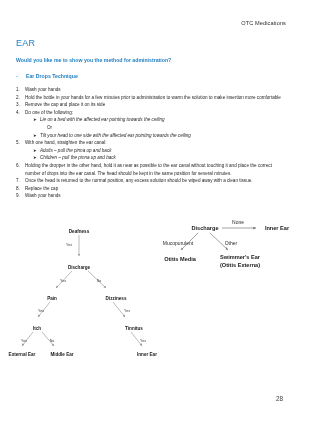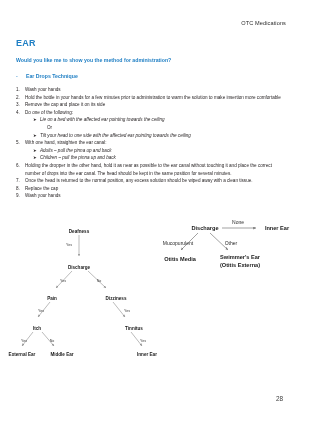--- a/index.html
+++ b/index.html
@@ -29,21 +29,21 @@
     font-size: 5.6px;
     color: #2b2b2b;
     letter-spacing: .1px;
   }
   
   .title {
     position: absolute;
     left: 16px;
     top: 38px;
     font-size: 9px;
-    font-weight: bold;
+    font-weight: normal;
     color: #1f7fc4;
     letter-spacing: .2px;
   }
   .subtitle {
     position: absolute;
     left: 16px;
     top: 57px;
     font-size: 5.2px;
     font-weight: bold;
     color: #1f7fc4;

